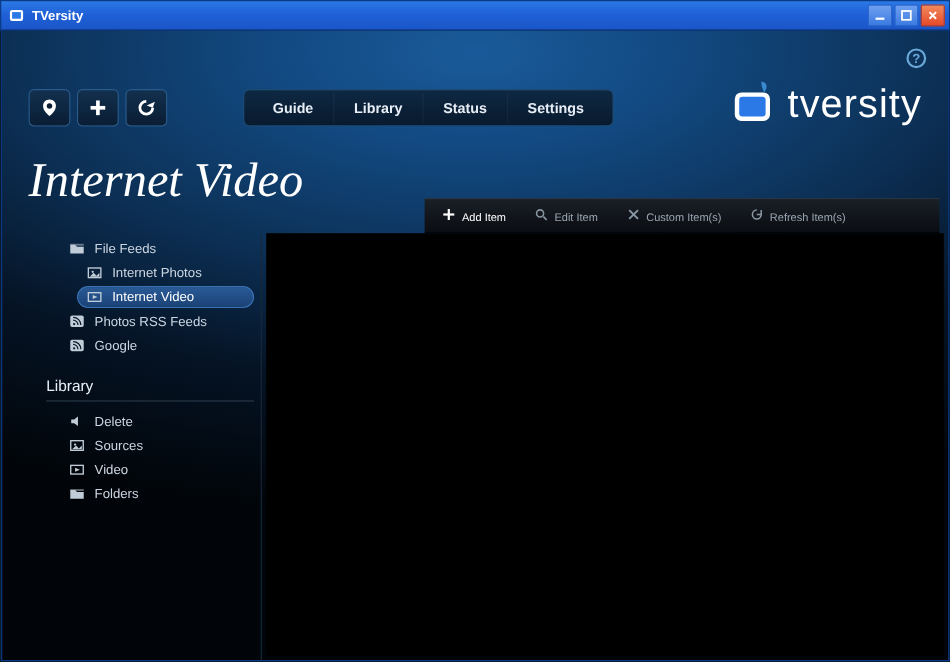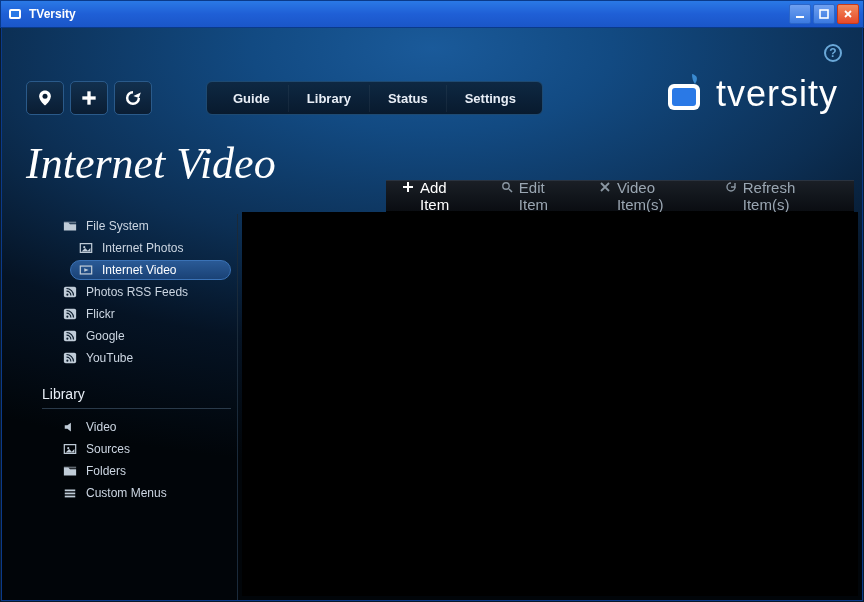--- a/index.html
+++ b/index.html
@@ -54,21 +54,21 @@
 .icon-btn-group { display: flex; gap: 6px; }
 .icon-btn {
   width: 38px; height: 34px;
   background: linear-gradient(to bottom, #12304e, #0a1d33);
   border: 1px solid #2a5a8a; border-radius: 5px;
   display: flex; align-items: center; justify-content: center;
 }
 .icon-btn svg { width: 20px; height: 20px; fill: #fff; }
 
 .nav-tabs {
-  margin-left: 54px;
+  margin-left: 69px;
   height: 34px;
   background: linear-gradient(to bottom, #0e2842, #081a2e);
   border: 1px solid #1e4a72; border-radius: 6px;
   display: flex; align-items: center; padding: 0 8px;
 }
 .nav-tab {
   padding: 6px 18px; color: #e8eef6; font-size: 13px; font-weight: bold;
   cursor: pointer;
 }
 .nav-tab:not(:last-child) { border-right: 1px solid rgba(255,255,255,0.05); }
@@ -92,22 +92,22 @@
 }
 
 
 .action-bar {
   position: absolute; top: 152px; left: 384px; right: 8px; height: 32px;
   background: linear-gradient(to bottom, #1a1f26, #0a0d12);
   border-top: 1px solid #2a3340; border-bottom: 1px solid #000;
   display: flex; align-items: center; padding: 0 6px; gap: 6px;
 }
 .action-item {
-  display: flex; align-items: flex-start; gap: 6px;
-  padding: 3px 10px; color: #9aa6b2; font-size: 15px;
+  display: flex; align-items: flex-end; gap: 6px;
+  padding: 3px 10px; color: #9aa6b2; font-size: 10px;
   border-radius: 3px;
 }
 .action-item.active { color: #fff; }
 .action-item svg { width: 12px; height: 12px; }
 
 
 .sidebar {
   position: absolute; top: 186px; left: 24px; width: 212px; bottom: 0;
   color: #ccd6e2; font-size: 12px;
   border-right: 1px solid #1a2a3a;
@@ -228,41 +228,41 @@
       <span><svg viewBox="0 0 12 12">
             <circle cx="5" cy="5" r="3.2" fill="none" stroke="#8a96a2" stroke-width="1.4"></circle>
             <line x1="8" y1="8" x2="11" y2="11" stroke="#8a96a2" stroke-width="1.6"></line>
           </svg></span>
       <span>Edit Item</span>
     </div>
     <div class="action-item">
       <span><svg viewBox="0 0 12 12">
             <path d="M2 2 L10 10 M10 2 L2 10" stroke="#8a96a2" stroke-width="1.8"></path>
           </svg></span>
-      <span>Video Item(s)</span>
+      <span>Custom Item(s)</span>
     </div>
     <div class="action-item">
       <span><svg viewBox="0 0 12 12">
             <path d="M6 2 A4 4 0 1 0 10 6" fill="none" stroke="#8a96a2" stroke-width="1.4"></path>
             <path d="M10 2 L10 6 L6 6" fill="none" stroke="#8a96a2" stroke-width="1.4"></path>
           </svg></span>
       <span>Refresh Item(s)</span>
     </div>
   </div>
 
   <div class="sidebar">
     <div class="side-list" id="sources-list">
         <div class="side-item">
           <span class="ico">
             <svg viewBox="0 0 16 14">
               <path d="M1 3 L6 3 L8 5 L15 5 L15 12 L1 12 Z" fill="#c0ccd8"></path>
               <rect x="1" y="2" width="14" height="2" fill="#c0ccd8" opacity="0.5"></rect>
             </svg>
           </span>
-          <span>File System</span>
+          <span>File Feeds</span>
         </div>
         <div class="side-item child">
           <span class="ico">
             <svg viewBox="0 0 16 14">
               <rect x="1.5" y="2" width="13" height="10" fill="none" stroke="#c0ccd8" stroke-width="1.4"></rect>
               <circle cx="6" cy="6" r="1.2" fill="#c0ccd8"></circle>
               <path d="M3 11 L7 7 L10 10 L13 7 L13 11 Z" fill="#c0ccd8"></path>
             </svg>
           </span>
           <span>Internet Photos</span>
@@ -289,82 +289,59 @@
         </div>
         <div class="side-item">
           <span class="ico">
             <svg viewBox="0 0 16 14">
               <rect x="1" y="1" width="14" height="12" rx="2" fill="#c0ccd8"></rect>
               <circle cx="5" cy="10" r="1.2" fill="#0a1a2a"></circle>
               <path d="M4 6 A5 5 0 0 1 9 11" fill="none" stroke="#0a1a2a" stroke-width="1.3"></path>
               <path d="M4 3 A8 8 0 0 1 12 11" fill="none" stroke="#0a1a2a" stroke-width="1.3"></path>
             </svg>
           </span>
-          <span>Flickr</span>
-        </div>
-        <div class="side-item">
-          <span class="ico">
-            <svg viewBox="0 0 16 14">
-              <rect x="1" y="1" width="14" height="12" rx="2" fill="#c0ccd8"></rect>
-              <circle cx="5" cy="10" r="1.2" fill="#0a1a2a"></circle>
-              <path d="M4 6 A5 5 0 0 1 9 11" fill="none" stroke="#0a1a2a" stroke-width="1.3"></path>
-              <path d="M4 3 A8 8 0 0 1 12 11" fill="none" stroke="#0a1a2a" stroke-width="1.3"></path>
-            </svg>
-          </span>
           <span>Google</span>
-        </div>
-        <div class="side-item">
-          <span class="ico">
-            <svg viewBox="0 0 16 14">
-              <rect x="1" y="1" width="14" height="12" rx="2" fill="#c0ccd8"></rect>
-              <circle cx="5" cy="10" r="1.2" fill="#0a1a2a"></circle>
-              <path d="M4 6 A5 5 0 0 1 9 11" fill="none" stroke="#0a1a2a" stroke-width="1.3"></path>
-              <path d="M4 3 A8 8 0 0 1 12 11" fill="none" stroke="#0a1a2a" stroke-width="1.3"></path>
-            </svg>
-          </span>
-          <span>YouTube</span>
         </div>
       </div>
     <div class="side-section-title">Library</div>
     <div class="side-list" id="library-list">
         <div class="side-item">
           <span class="ico">
             <svg viewBox="0 0 16 14">
               <path d="M2 5 L5 5 L9 2 L9 12 L5 9 L2 9 Z" fill="#c0ccd8"></path>
             </svg>
           </span>
-          <span>Video</span>
+          <span>Delete</span>
         </div>
         <div class="side-item">
           <span class="ico">
             <svg viewBox="0 0 16 14">
               <rect x="1.5" y="2" width="13" height="10" fill="none" stroke="#c0ccd8" stroke-width="1.4"></rect>
               <circle cx="6" cy="6" r="1.2" fill="#c0ccd8"></circle>
               <path d="M3 11 L7 7 L10 10 L13 7 L13 11 Z" fill="#c0ccd8"></path>
             </svg>
           </span>
           <span>Sources</span>
         </div>
         <div class="side-item">
           <span class="ico">
             <svg viewBox="0 0 16 14">
+              <rect x="1.5" y="2.5" width="13" height="9" fill="none" stroke="#c0ccd8" stroke-width="1.4"></rect>
+              <path d="M6 5 L11 7 L6 9 Z" fill="#c0ccd8"></path>
+            </svg>
+          </span>
+          <span>Video</span>
+        </div>
+        <div class="side-item">
+          <span class="ico">
+            <svg viewBox="0 0 16 14">
               <path d="M1 3 L6 3 L8 5 L15 5 L15 12 L1 12 Z" fill="#c0ccd8"></path>
               <rect x="1" y="2" width="14" height="2" fill="#c0ccd8" opacity="0.5"></rect>
             </svg>
           </span>
           <span>Folders</span>
         </div>
-        <div class="side-item">
-          <span class="ico">
-            <svg viewBox="0 0 16 14">
-              <rect x="2" y="3" width="12" height="2" fill="#c0ccd8"></rect>
-              <rect x="2" y="6.5" width="12" height="2" fill="#c0ccd8"></rect>
-              <rect x="2" y="10" width="12" height="2" fill="#c0ccd8"></rect>
-            </svg>
-          </span>
-          <span>Custom Menus</span>
-        </div>
       </div>
   </div>
 
   <div class="content"></div>
 
 </div>
 
 </body></html>

